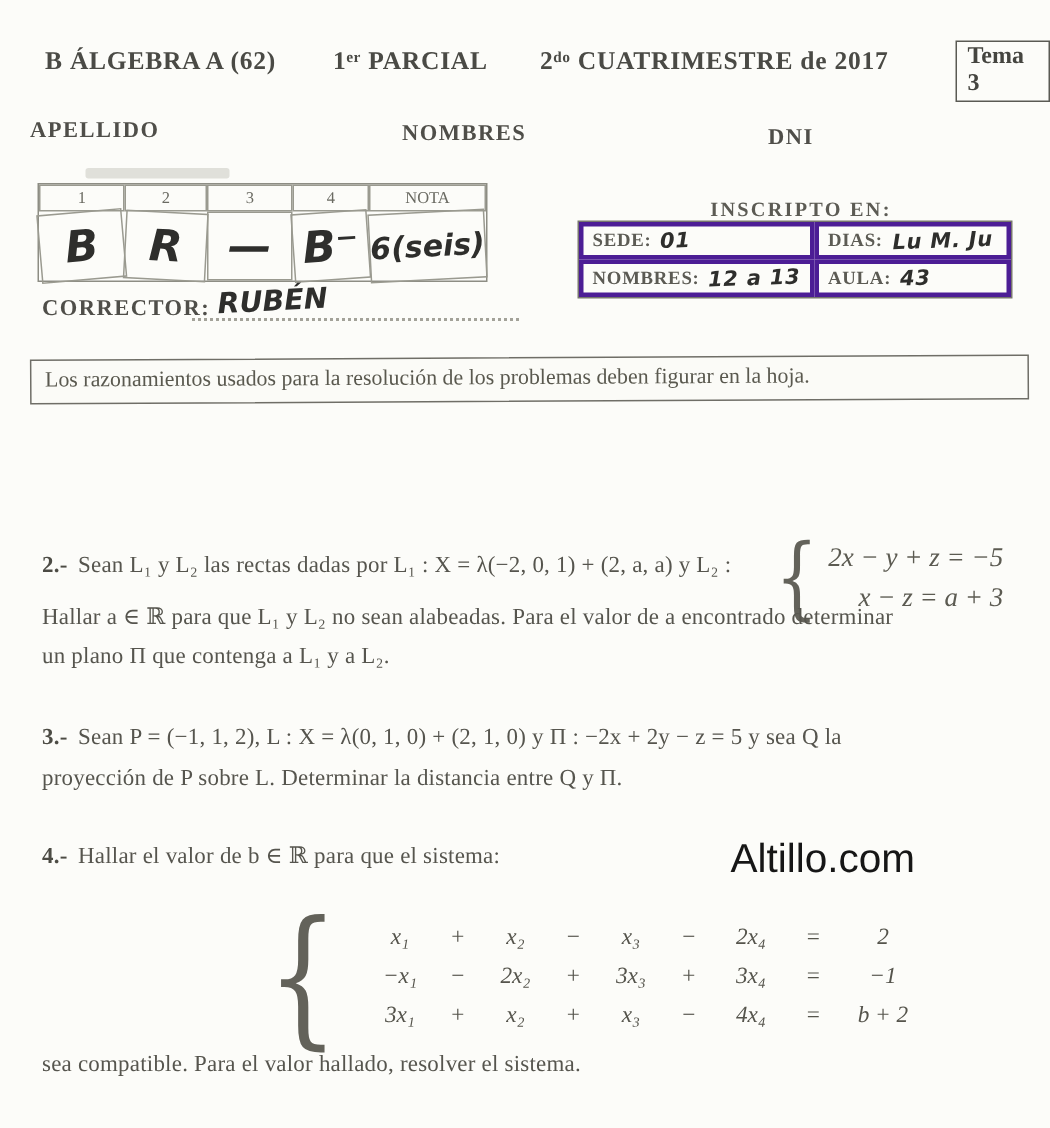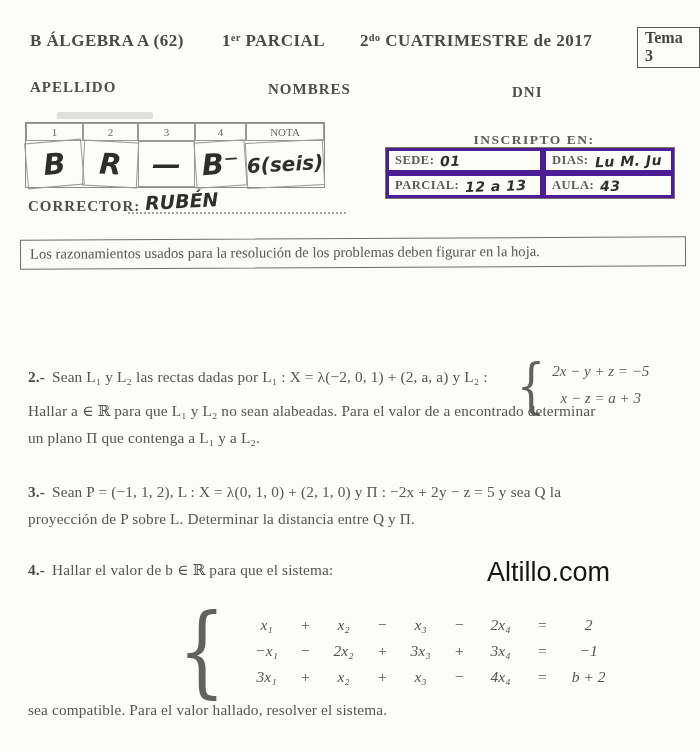--- a/index.html
+++ b/index.html
@@ -25,41 +25,41 @@
          font-weight:bold;color:#5c5b54;letter-spacing:.5px;}
   .ival{font-size:14px;margin-left:6px;transform:rotate(-2deg);}
   .dotline{border-bottom:2px dotted #a3a299;}
   .notice{left:20px;top:238px;width:648px;border:1.6px solid #6f6e67;padding:5px 7px 6px 9px;
           font-size:14.6px;color:#5a594f;transform:rotate(-.3deg);background:#fbfbf7;}
   .prob{font-size:15.3px;color:#56554e;letter-spacing:.15px;}
   .num{font-weight:bold;color:#4c4b44;margin-right:7px;}
   .brace{font-family:"DejaVu Serif",serif;font-weight:200;color:#63625a;transform:scaleX(.75);}
   .sys2{left:512px;top:355px;display:flex;align-items:center;}
   .sys2 .brace{font-size:60px;line-height:60px;}
-  .sys2col{display:flex;flex-direction:column;align-items:center;font-size:15px;font-style:italic;
+  .sys2col{display:flex;flex-direction:column;align-items:flex-end;font-size:18px;font-style:italic;
            color:#5c5b52;line-height:27px;margin-left:2px;}
   .sys4{left:170px;top:601px;display:flex;align-items:center;}
   .sys4 .brace{font-size:100px;line-height:100px;}
   .eqgrid{display:grid;grid-template-columns:50px 27px 50px 27px 50px 27px 56px 27px 66px;
           grid-auto-rows:26px;margin-left:8px;font-size:15.5px;font-style:italic;color:#55544c;}
   .eqgrid span{display:flex;align-items:center;justify-content:center;}
   .altillo{font-family:"Liberation Sans","DejaVu Sans",sans-serif;font-size:27px;color:#161616;}
   .smudge{left:57px;top:112px;width:96px;height:7px;background:#c9c9c1;opacity:.55;border-radius:2px;}
 </style>
 </head>
 <body>
 
 <div id="page">
 
   <div class="abs hdr" style="left:30px;top:31px;">B ÁLGEBRA A (62)</div>
   <div class="abs hdr" style="left:222px;top:31px;">1ᵉʳ PARCIAL</div>
   <div class="abs hdr" style="left:360px;top:31px;">2ᵈᵒ CUATRIMESTRE de 2017</div>
   <div class="abs temabox" style="left:601px;top:27px;">Tema 3</div>
 
-  <div class="abs fieldlab" style="left:30px;top:79px;text-align:right;">APELLIDO</div>
+  <div class="abs fieldlab" style="left:20px;top:79px;text-align:right;">APELLIDO</div>
   <div class="abs fieldlab" style="left:268px;top:81px;">NOMBRES</div>
   <div class="abs fieldlab" style="left:512px;top:84px;">DNI</div>
 
   <div class="abs smudge"></div>
 
   <div class="abs gtable">
     <div class="gcell ghead">1</div>
     <div class="gcell ghead">2</div>
     <div class="gcell ghead">3</div>
     <div class="gcell ghead">4</div>
@@ -79,21 +79,21 @@
   <div class="abs itable">
     <div class="icell">
       <span>SEDE:</span>
       <span class="hand ival">01</span>
     </div>
     <div class="icell">
       <span>DIAS:</span>
       <span class="hand ival">Lu M. Ju</span>
     </div>
     <div class="icell">
-      <span>PARCIAL:</span>
+      <span>NOMBRES:</span>
       <span class="hand ival">12 a 13</span>
     </div>
     <div class="icell">
       <span>AULA:</span>
       <span class="hand ival">43</span>
     </div>
   </div>
 
   <div class="abs notice">Los razonamientos usados para la resolución de los problemas deben figurar en la hoja.</div>
 

